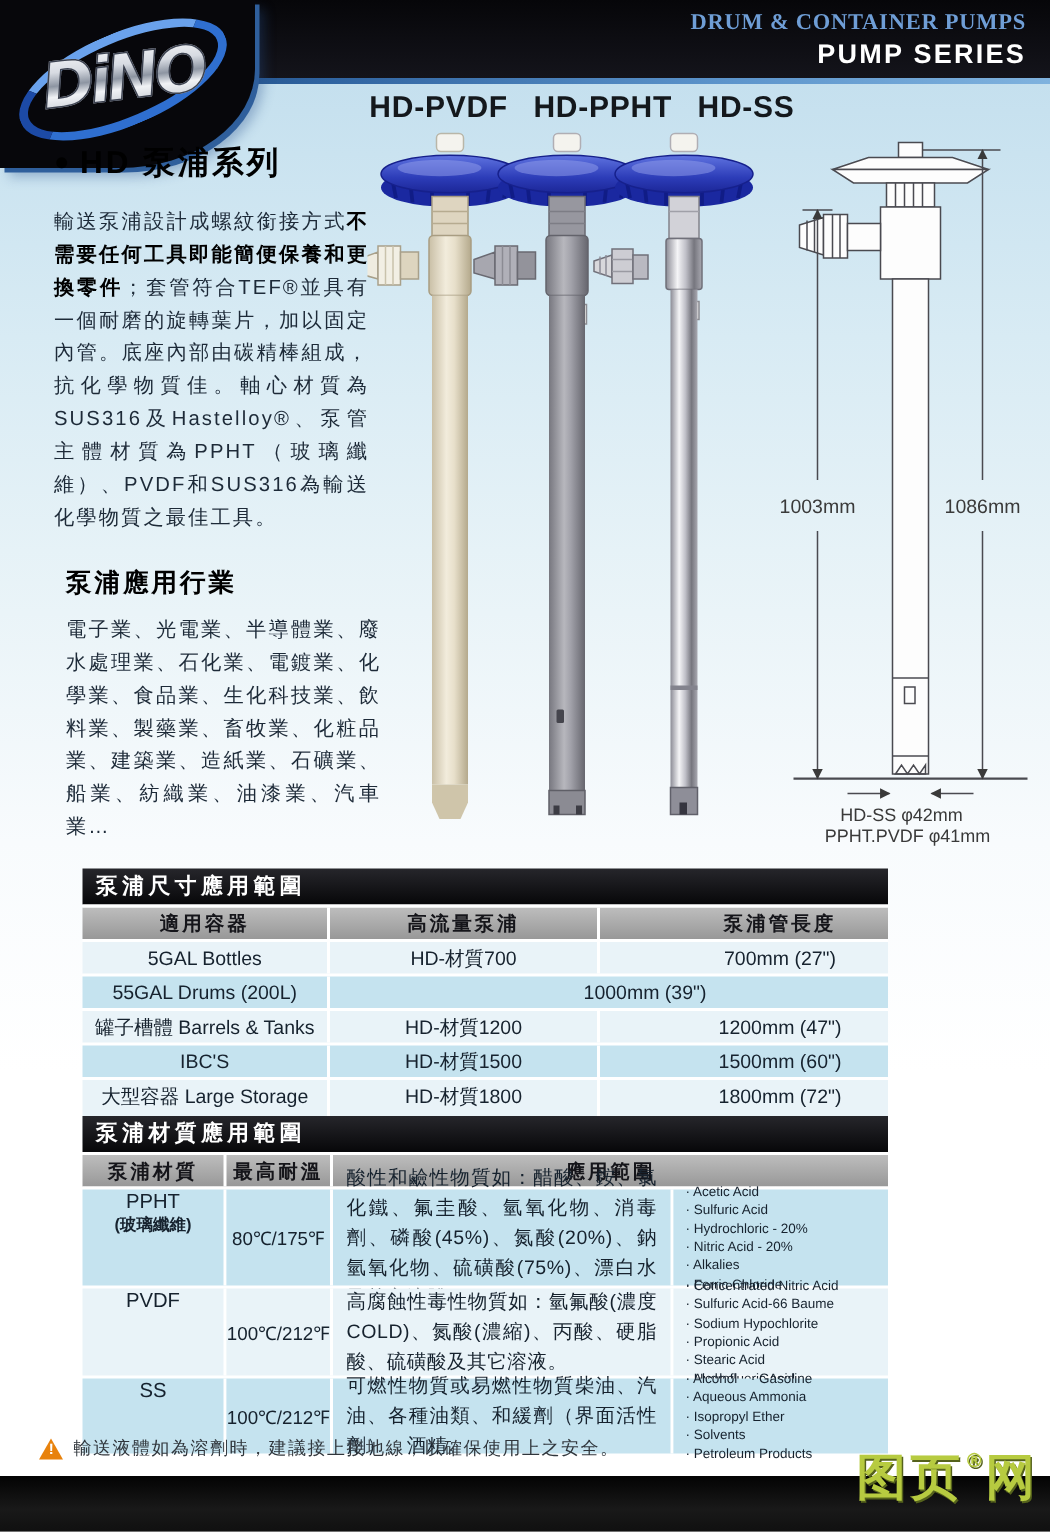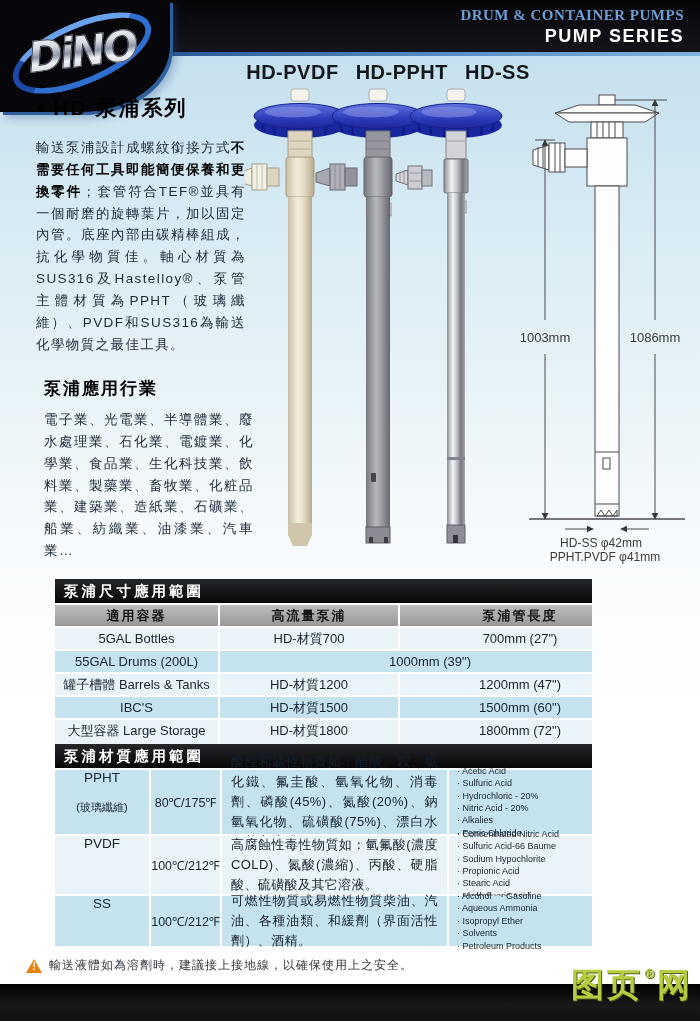--- a/index.html
+++ b/index.html
@@ -45,21 +45,21 @@
   .t-head>div{font-size:13px;font-weight:bold;color:#15151a;line-height:21px;text-align:center;letter-spacing:2px;}
   .gapR{border-right:2px solid #fff;box-sizing:border-box;}
   .s-row{display:flex;border-top:2px solid #fff;}
   .s-row>div{line-height:21px;font-size:13px;text-align:center;color:#16222e;box-sizing:border-box;}
   .bgA{background:#e9f3f8;} .bgB{background:#c5e3ef;}
   .sc1{width:165px;} .sc2{width:180px;} .sc3{flex:1;padding-left:48px;}
   .mc1{width:96px;} .mc2{width:71px;} .mc3{flex:1;} .mc4{width:143px;}
   .m-row{display:flex;border-top:2px solid #fff;}
   .m-row>div{box-sizing:border-box;color:#16222e;}
   .m-mat{display:flex;flex-direction:column;align-items:center;font-size:13.5px;}
-  .m-mat .sub{font-size:11px;margin-top:15px;}
+  .m-mat .sub{font-size:11px;margin-top:1px;font-weight:bold;}
   .m-temp{display:flex;align-items:center;justify-content:center;font-size:12.5px;white-space:nowrap;}
   .m-desc{display:flex;align-items:center;font-size:13px;line-height:1.55;letter-spacing:.4px;padding:5px 9px;text-align:justify;}
   .m-list{display:flex;flex-direction:column;justify-content:center;font-size:9px;line-height:1.38;padding:3px 4px 3px 8px;color:#1d2a38;}
   .m-list div::before{content:"· ";}
   
   .warning{position:absolute;left:26px;top:957px;display:flex;align-items:center;gap:7px;
     font-size:12px;color:#30363c;letter-spacing:1px;}
   .warn-icon{width:0;height:0;border-left:8px solid transparent;border-right:8px solid transparent;
     border-bottom:14px solid #e8820c;position:relative;flex:none;}
   .warn-icon::after{content:"!";position:absolute;left:-1.5px;top:2px;color:#fff;font-size:10px;font-weight:bold;line-height:12px;}
@@ -294,20 +294,25 @@
     </div>
     <div class="s-row">
       <div class="sc1 gapR bgA">大型容器 Large Storage Vessels</div>
       <div class="sc2 gapR bgA">HD-材質1800</div>
       <div class="sc3 bgA">1800mm (72")</div>
     </div>
   </div>
 
   <div class="tbl" style="top:744px;">
     <div class="t-title">泵浦材質應用範圍</div>
+    <div class="t-head">
+      <div class="mc1 gapR">泵浦材質</div>
+      <div class="mc2 gapR">最高耐溫</div>
+      <div class="mc3" style="flex:1">應用範圍</div>
+    </div>
 
     <div class="m-row" style="height:64px;">
       <div class="mc1 gapR bgB m-mat">
         <span>PPHT</span>
         <span class="sub">(玻璃纖維)</span>
       </div>
       <div class="mc2 gapR bgB m-temp">80℃/175℉</div>
       <div class="mc3 gapR bgB m-desc">酸性和鹼性物質如：醋酸、銨、氯化鐵、氟圭酸、氫氧化物、消毒劑、磷酸(45%)、氮酸(20%)、鈉氫氧化物、硫磺酸(75%)、漂白水及其它液體。</div>
       <div class="mc4 bgB m-list">
         <div>Acetic Acid</div>

